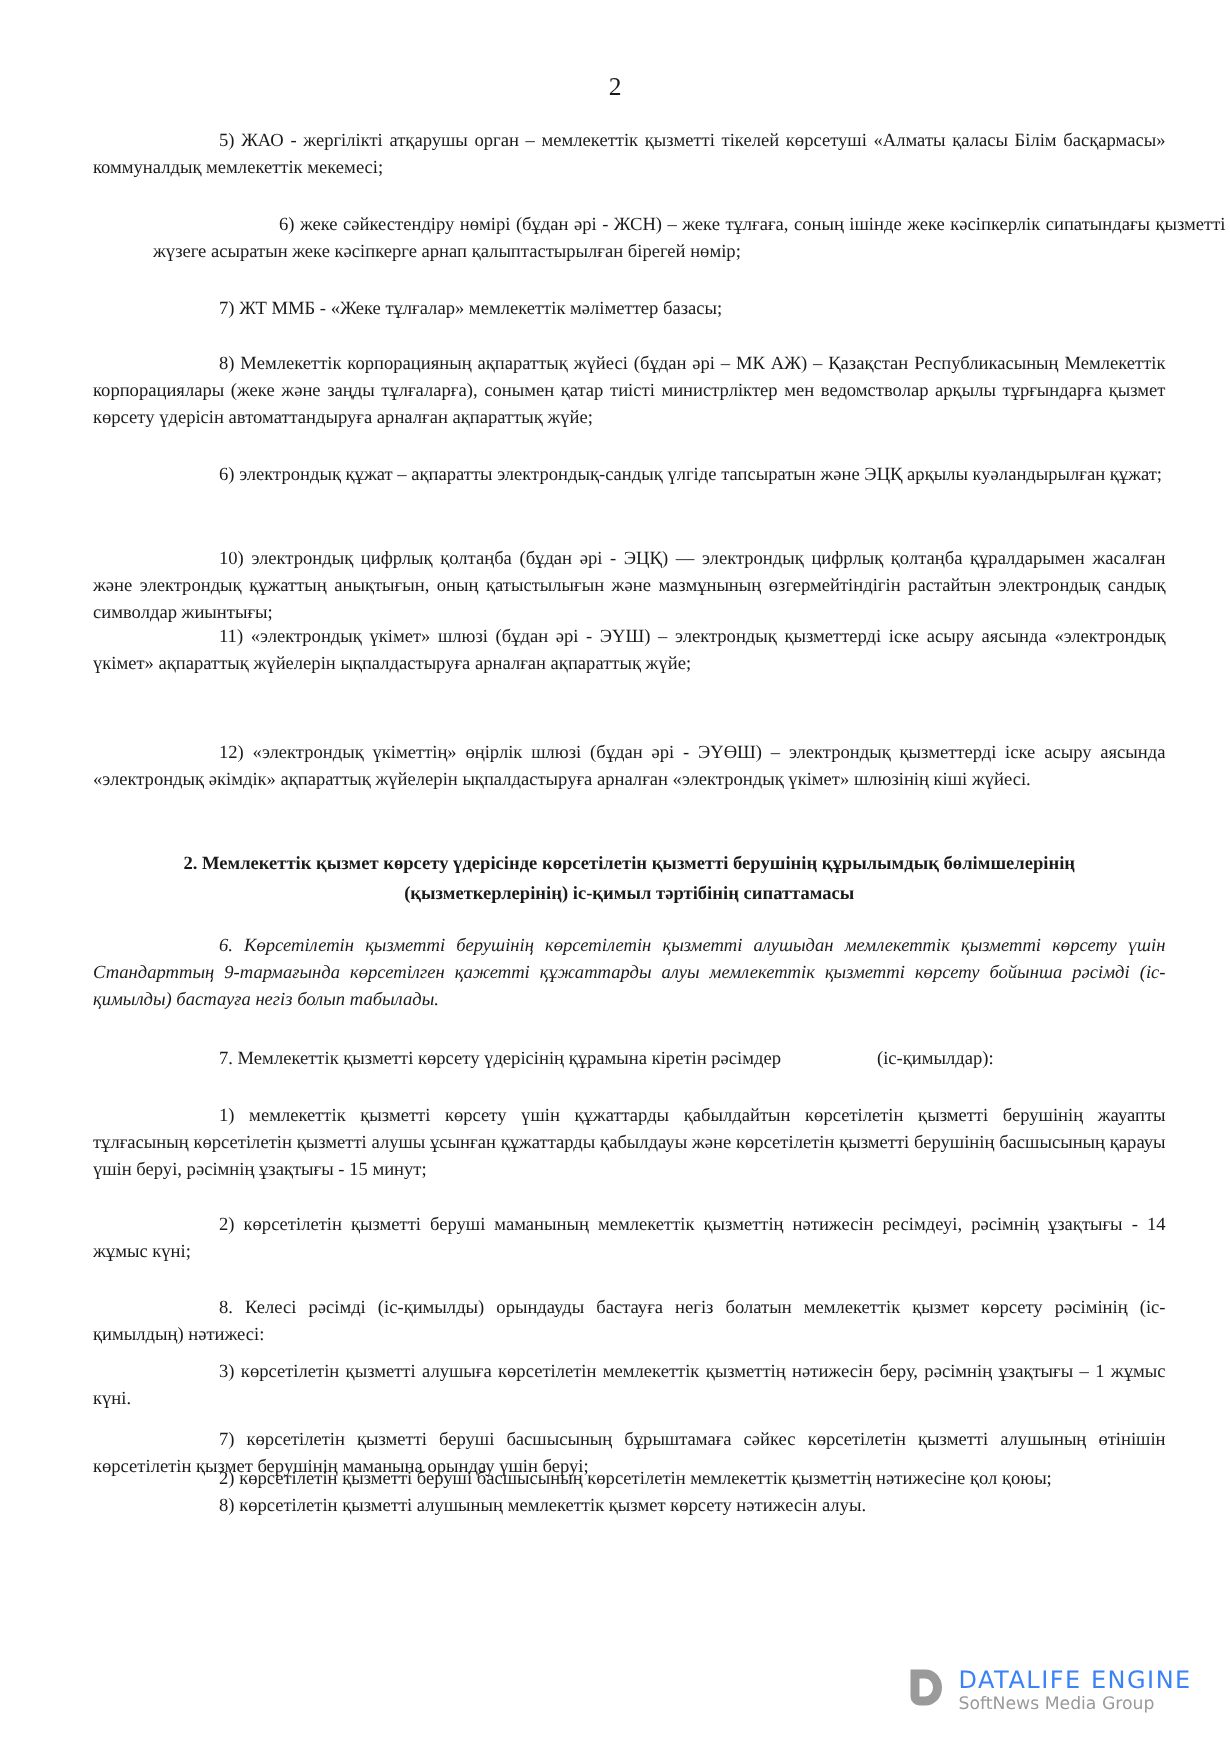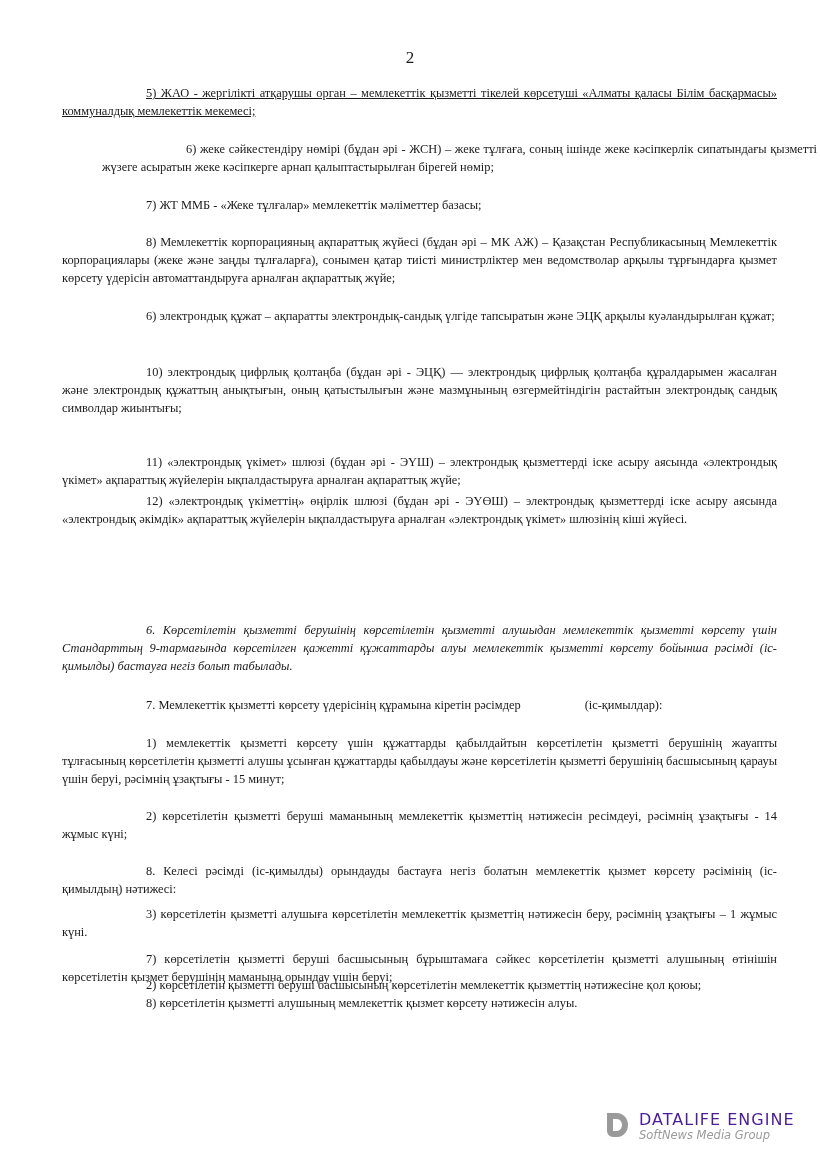--- a/index.html
+++ b/index.html
@@ -9,39 +9,41 @@
   .para { position:absolute; left:62px; width:433px; font-size:12.4px; line-height:18px;
           text-align:justify; }
   .para.wide { width:715px; }
   .para .indent { display:inline-block; width:84px; }
   .heading { position:absolute; left:62px; width:715px; text-align:center; font-weight:bold;
              font-size:12.4px; line-height:20px; }
   .gap { display:inline-block; width:64px; }
   .logo { position:absolute; left:605px; top:1110px; width:210px; height:40px; }
   .logo-mark { position:absolute; left:0; top:1px; width:26px; height:28px; }
   .logo-title { position:absolute; left:34px; top:0; font-family:"DejaVu Sans", sans-serif;
-                font-size:16px; letter-spacing:1px; color:#4c1d95; }
+                font-size:16px; letter-spacing:1px; color:#3b82f6; }
   .logo-sub { position:absolute; left:34px; top:18px; font-family:"DejaVu Sans", sans-serif;
-              font-size:11.5px; color:#9a9a9a;font-style:italic; }
+              font-size:11.5px; color:#9a9a9a; }
 </style>
 </head>
 <body>
 
 <div class="page-num">2</div>
 
-<div class="para wide" style="top:84px;text-decoration:underline;"><span class="indent"></span><span>5) ЖАО - жергілікті атқарушы орган – мемлекеттік қызметті тікелей көрсетуші «Алматы қаласы Білім басқармасы» коммуналдық мемлекеттік мекемесі;</span></div>
+<div class="para wide" style="top:84px;"><span class="indent"></span><span>5) ЖАО - жергілікті атқарушы орган – мемлекеттік қызметті тікелей көрсетуші «Алматы қаласы Білім басқармасы» коммуналдық мемлекеттік мекемесі;</span></div>
 <div class="para wide" style="top:140px;margin-left:40px;"><span class="indent"></span><span>6) жеке сәйкестендіру нөмірі (бұдан әрі - ЖСН) – жеке тұлғаға, соның ішінде жеке кәсіпкерлік сипатындағы қызметті жүзеге асыратын жеке кәсіпкерге арнап қалыптастырылған бірегей нөмір;</span></div>
 <div class="para wide" style="top:196px;"><span class="indent"></span><span>7) ЖТ ММБ - «Жеке тұлғалар» мемлекеттік мәліметтер базасы;</span></div>
 <div class="para wide" style="top:233px;"><span class="indent"></span><span>8) Мемлекеттік корпорацияның ақпараттық жүйесі (бұдан әрі – МК АЖ) – Қазақстан Республикасының Мемлекеттік корпорациялары (жеке және заңды тұлғаларға), сонымен қатар тиісті министрліктер мен ведомстволар арқылы тұрғындарға қызмет көрсету үдерісін автоматтандыруға арналған ақпараттық жүйе;</span></div>
 <div class="para wide" style="top:307px;"><span class="indent"></span><span>6) электрондық құжат – ақпаратты электрондық-сандық үлгіде тапсыратын және ЭЦҚ арқылы куәландырылған құжат;</span></div>
 <div class="para wide" style="top:363px;"><span class="indent"></span><span>10) электрондық цифрлық қолтаңба (бұдан әрі - ЭЦҚ) — электрондық цифрлық қолтаңба құралдарымен жасалған және электрондық құжаттың анықтығын, оның қатыстылығын және мазмұнының өзгермейтіндігін растайтын электрондық сандық символдар жиынтығы;</span></div>
-<div class="para wide" style="top:453px;"><span class="indent"></span><span>11) «электрондық үкімет» шлюзі (бұдан әрі - ЭҮШ) – электрондық қызметтерді іске асыру аясында «электрондық үкімет» ақпараттық жүйелерін ықпалдастыруға арналған ақпараттық жүйе;</span></div>
+<div class="para wide" style="top:415px;"><span class="indent"></span><span>11) «электрондық үкімет» шлюзі (бұдан әрі - ЭҮШ) – электрондық қызметтерді іске асыру аясында «электрондық үкімет» ақпараттық жүйелерін ықпалдастыруға арналған ақпараттық жүйе;</span></div>
 <div class="para wide" style="top:492px;"><span class="indent"></span><span>12) «электрондық үкіметтің» өңірлік шлюзі (бұдан әрі - ЭҮӨШ) – электрондық қызметтерді іске асыру аясында «электрондық әкімдік» ақпараттық жүйелерін ықпалдастыруға арналған «электрондық үкімет» шлюзінің кіші жүйесі.</span></div>
 
 <div class="heading" style="top:565px;">
+  <div>2. Мемлекеттік қызмет көрсету үдерісінде көрсетілетін қызметті берушінің құрылымдық бөлімшелерінің</div>
+  <div>(қызметкерлерінің) іс-қимыл тәртібінің сипаттамасы</div>
 </div>
 
 <div class="para wide" style="top:621px;font-style:italic;"><span class="indent"></span><span>6. Көрсетілетін қызметті берушінің көрсетілетін қызметті алушыдан мемлекеттік қызметті көрсету үшін Стандарттың 9-тармағында көрсетілген қажетті құжаттарды алуы мемлекеттік қызметті көрсету бойынша рәсімді (іс-қимылды) бастауға негіз болып табылады.</span></div>
 <div class="para wide" style="top:696px;"><span class="indent"></span><span>7. Мемлекеттік қызметті көрсету үдерісінің құрамына кіретін рәсімдер</span><span class="gap"></span><span>(іс-қимылдар):</span></div>
 <div class="para wide" style="top:734px;"><span class="indent"></span><span>1) мемлекеттік қызметті көрсету үшін құжаттарды қабылдайтын көрсетілетін қызметті берушінің жауапты тұлғасының көрсетілетін қызметті алушы ұсынған құжаттарды қабылдауы және көрсетілетін қызметті берушінің басшысының қарауы үшін беруі, рәсімнің ұзақтығы - 15 минут;</span></div>
 <div class="para wide" style="top:807px;"><span class="indent"></span><span>2) көрсетілетін қызметті беруші маманының мемлекеттік қызметтің нәтижесін ресімдеуі, рәсімнің ұзақтығы - 14 жұмыс күні;</span></div>
 <div class="para wide" style="top:857px;margin-top:48px;"><span class="indent"></span><span>3) көрсетілетін қызметті алушыға көрсетілетін мемлекеттік қызметтің нәтижесін беру, рәсімнің ұзақтығы – 1 жұмыс күні.</span></div>
 <div class="para wide" style="top:862px;"><span class="indent"></span><span>8. Келесі рәсімді (іс-қимылды) орындауды бастауға негіз болатын мемлекеттік қызмет көрсету рәсімінің (іс-қимылдың) нәтижесі:</span></div>
 <div class="para wide" style="top:950px;"><span class="indent"></span><span>7) көрсетілетін қызметті беруші басшысының бұрыштамаға сәйкес көрсетілетін қызметті алушының өтінішін көрсетілетін қызмет берушінің маманына орындау үшін беруі;</span></div>
 <div class="para wide" style="top:976px;"><span class="indent"></span><span>2) көрсетілетін қызметті беруші басшысының көрсетілетін мемлекеттік қызметтің нәтижесіне қол қоюы;</span></div>

